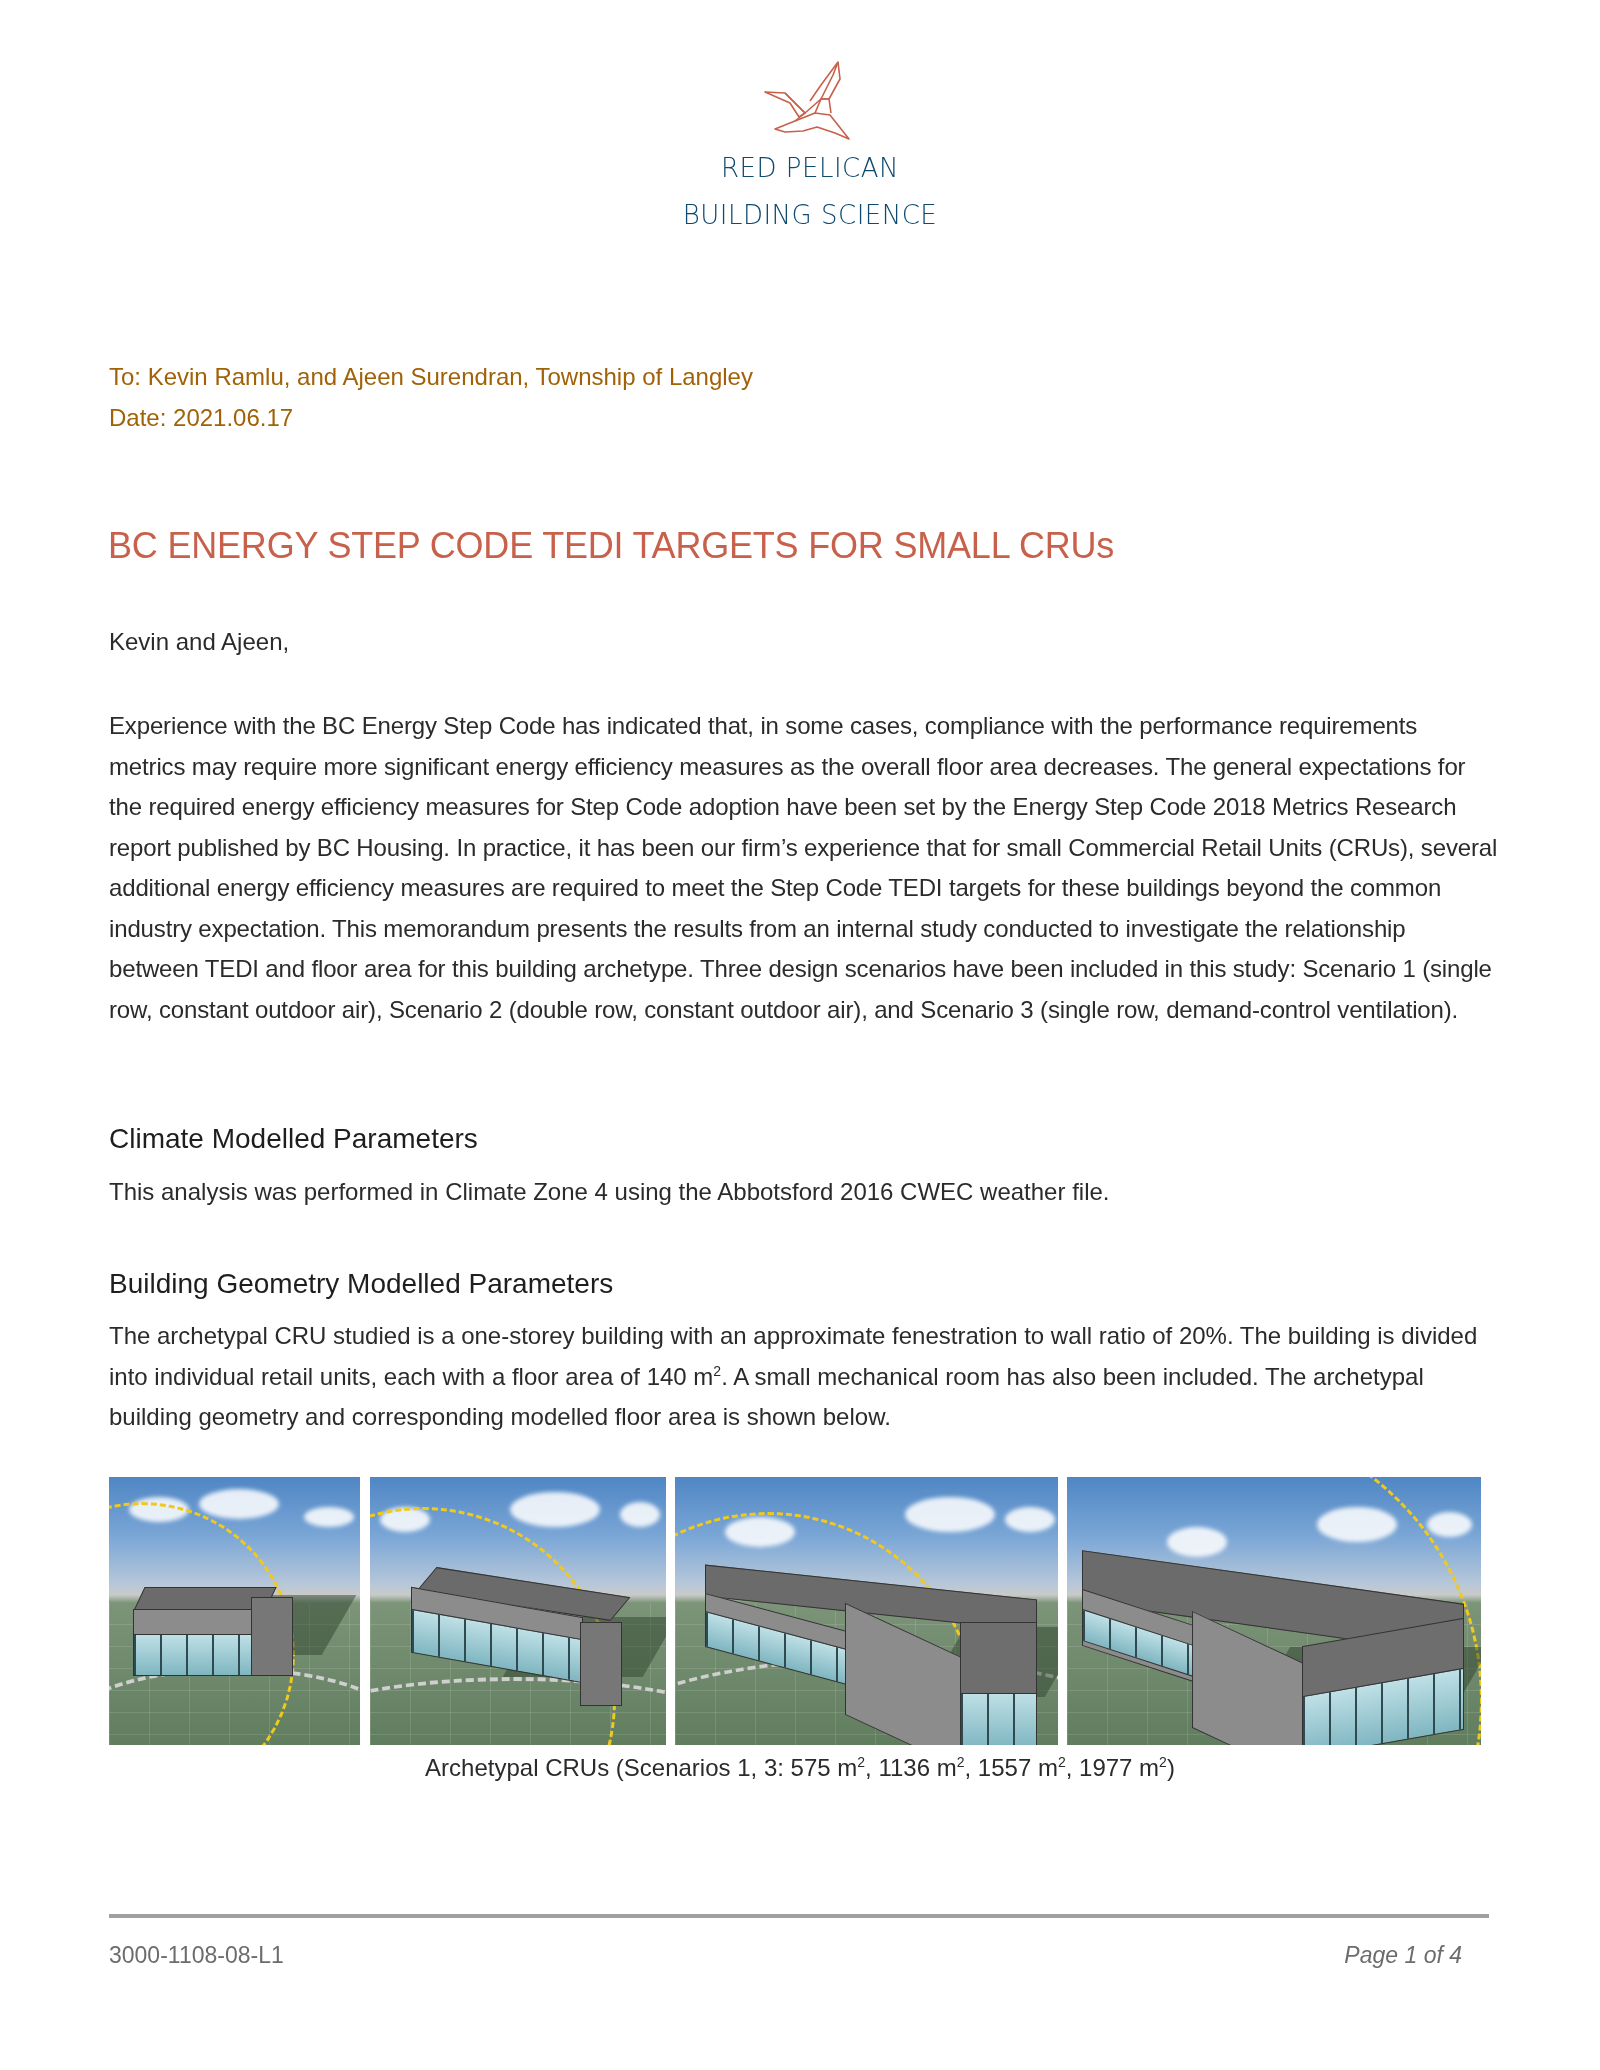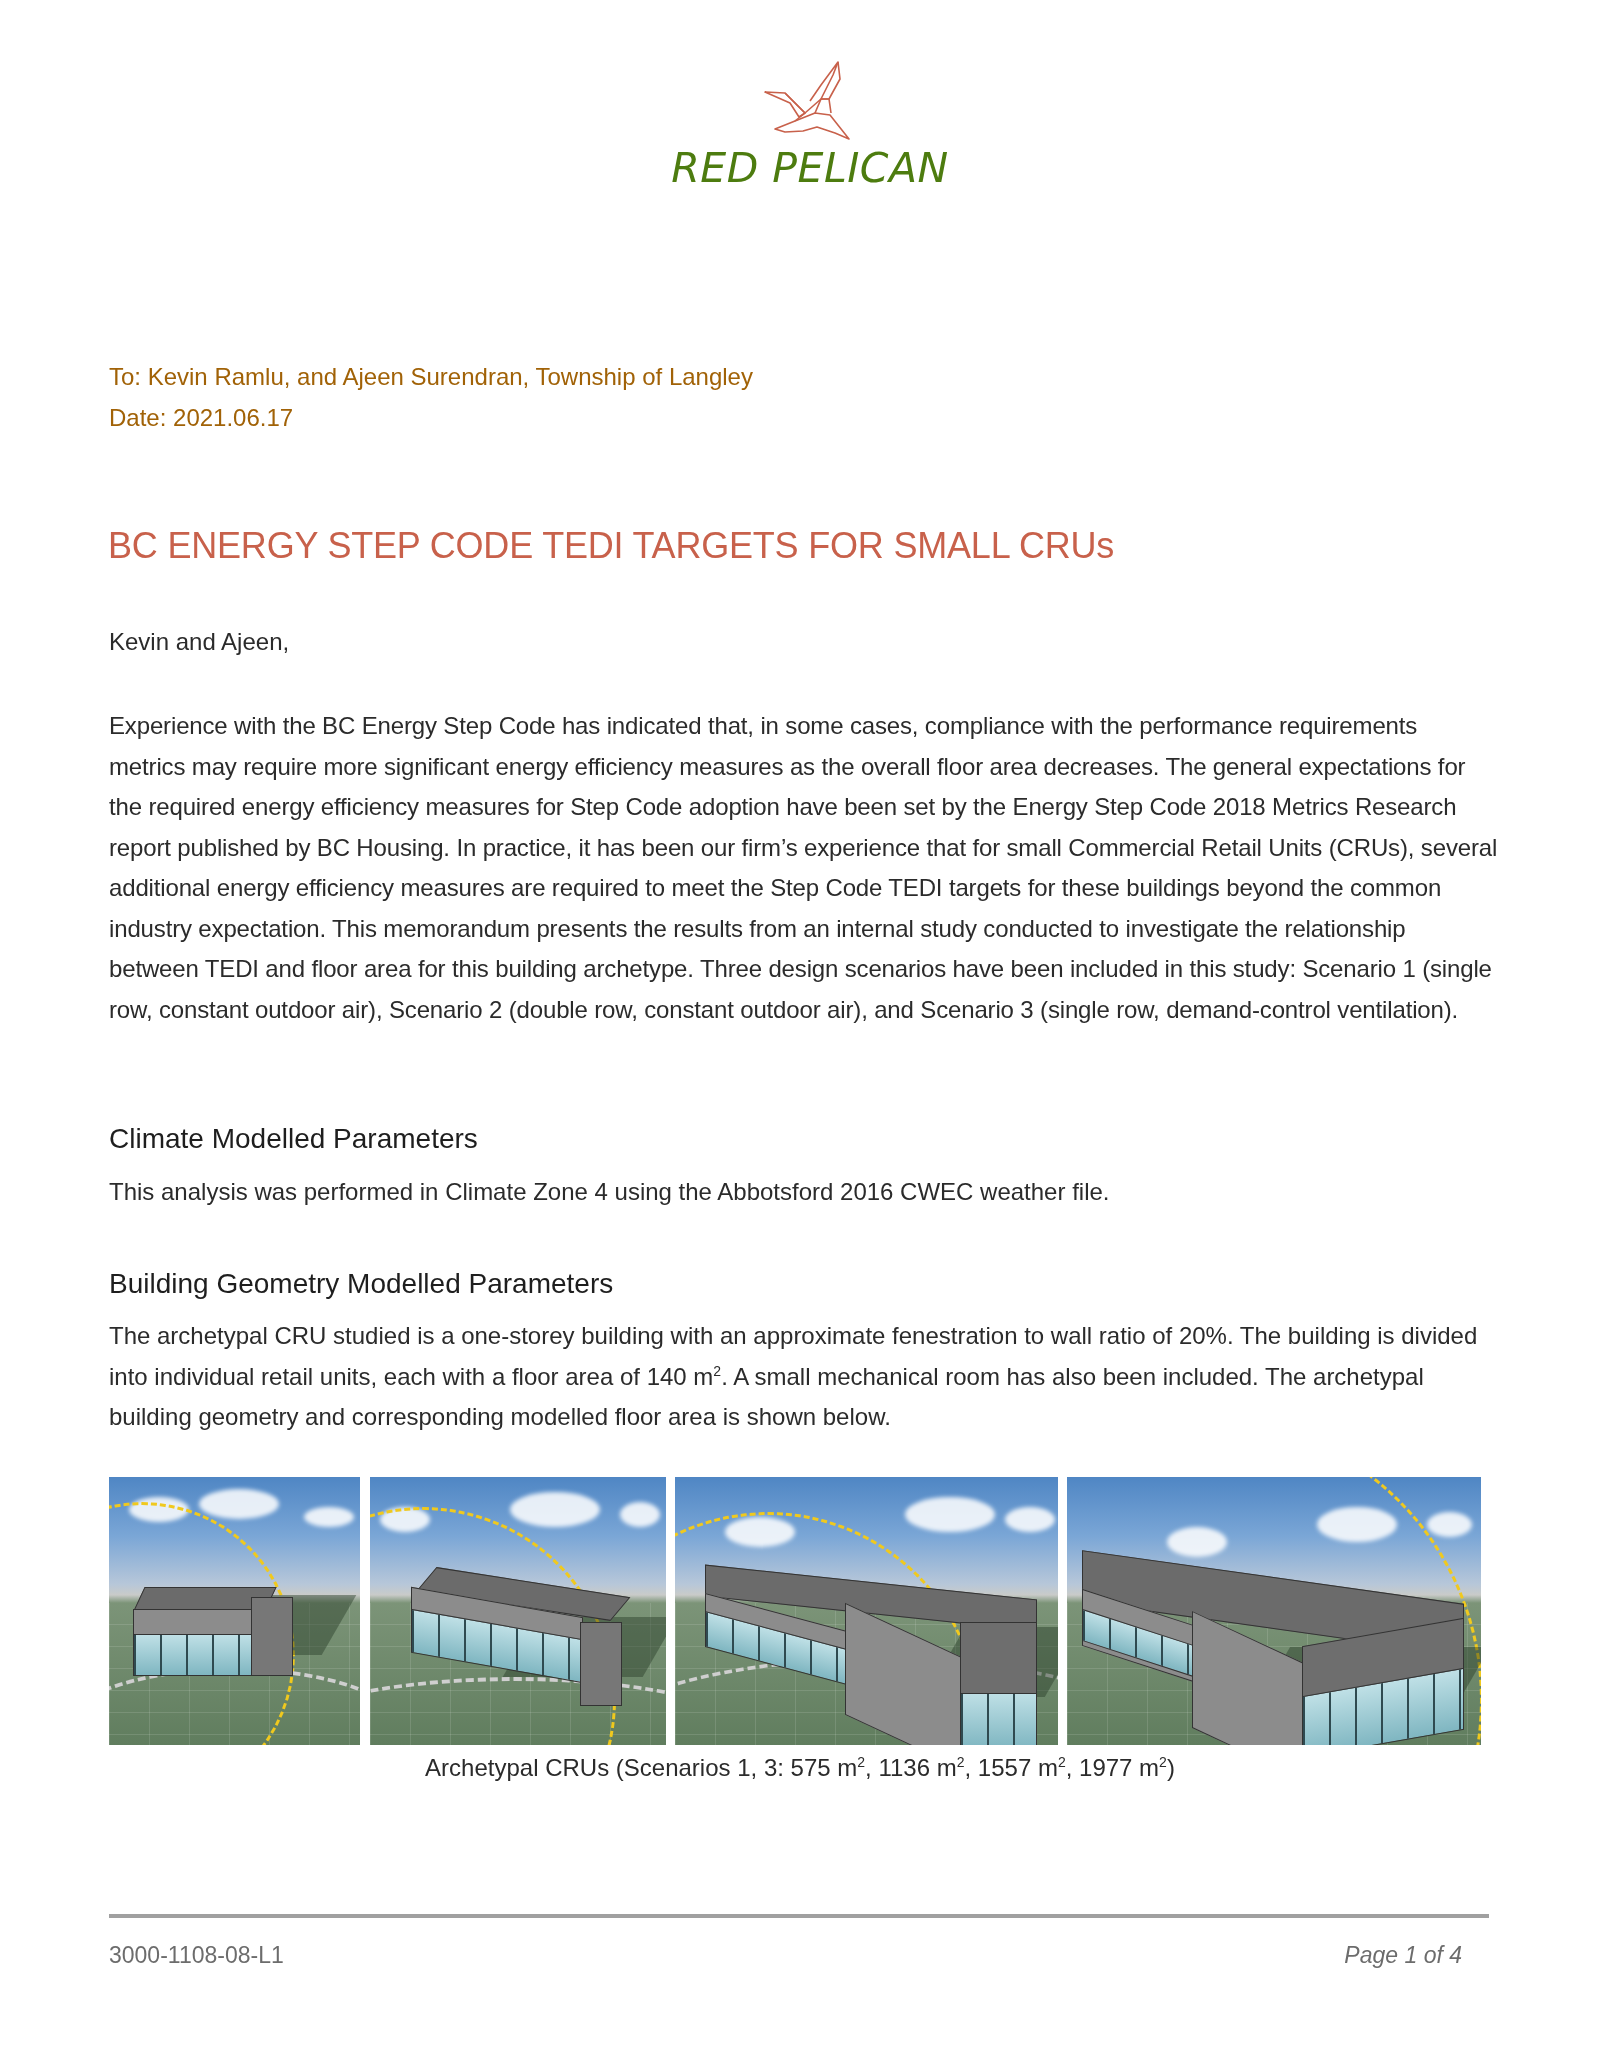--- a/index.html
+++ b/index.html
@@ -2,22 +2,22 @@
 <html><head>
 <meta charset="utf-8">
 <style>
   html, body { margin:0; padding:0; background:#ffffff; }
   body { width:1600px; height:2070px; position:relative; overflow:hidden;
          font-family:"Liberation Sans", sans-serif; color:#2b2b2b; }
   .page { position:absolute; left:0; top:0; width:1600px; height:2070px; }
 
   .logo { position:absolute; left:640px; top:55px; width:340px; text-align:center; }
   .logo svg { display:block; margin:0 auto; }
-  .logo-line { font-size:41px; color:#4d7c0f; letter-spacing:0.5px; line-height:47px;
-               font-family:"DejaVu Sans", sans-serif; font-weight:300;font-style:italic; }
+  .logo-line { font-size:26px; color:#0c4a6e; letter-spacing:0.5px; line-height:47px;
+               font-family:"DejaVu Sans", sans-serif; font-weight:300; }
 
   .memo-title { position:absolute; left:108px; top:233px; font-size:56px; color:#c8614b;
                 font-family:"DejaVu Sans", sans-serif; font-weight:normal; letter-spacing:0px; }
 
   .header-block { position:absolute; left:109px; top:356px; font-size:24px; line-height:41px; color:#a16207; }
 
   .subject { position:absolute; left:108px; top:525px; font-size:36px; color:#c8614b;
              font-family:"Liberation Sans", sans-serif; letter-spacing:-0.2px; }
 
   .salutation { position:absolute; left:109px; top:628px; font-size:24px; }
@@ -63,20 +63,21 @@
   <div class="logo">
     <svg width="110" height="90" viewBox="0 0 110 90" fill="none" stroke="#c8614b" stroke-width="1.6" stroke-linejoin="round">
       <path d="M10 37 L30 38 L50 58 L44 62 L35 48 Z"></path>
       <path d="M30 38 L50 58 L66 44 L78 20 L83 7 L66 30 L55 46"></path>
       <path d="M83 7 L85 24 L74 44 L66 44"></path>
       <path d="M20 74 L40 66 L60 58 L75 60 L94 84 L80 78 L62 72 L48 76 L30 77 Z"></path>
       <path d="M60 58 L66 44 L74 44 L76 58"></path>
       <path d="M40 66 L50 58"></path>
     </svg>
     <div class="logo-line">RED PELICAN</div>
+    <div class="logo-line">BUILDING SCIENCE</div>
   </div>
 
 
   <div class="header-block">
     <div>To: Kevin Ramlu, and Ajeen Surendran, Township of Langley</div>
     <div>Date: 2021.06.17</div>
   </div>
 
   <div class="subject">BC ENERGY STEP CODE TEDI TARGETS FOR SMALL CRUs</div>
 

